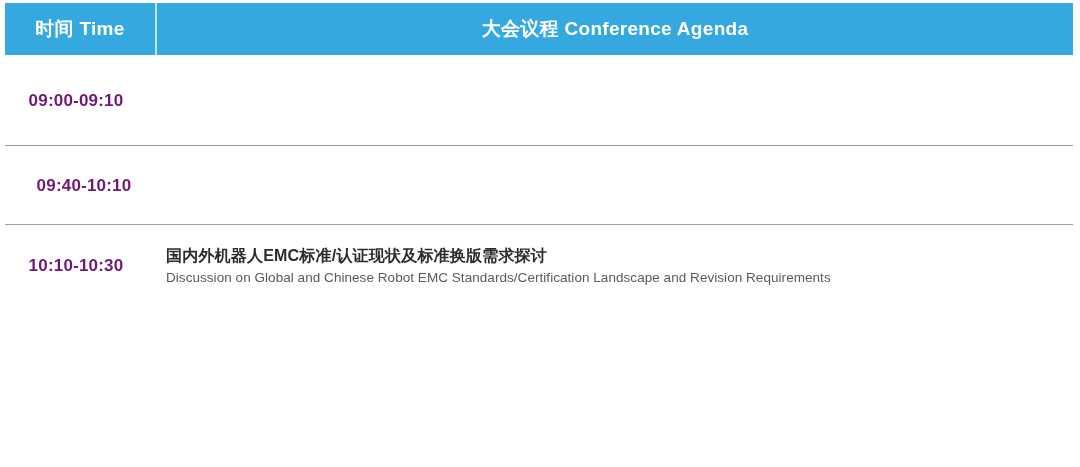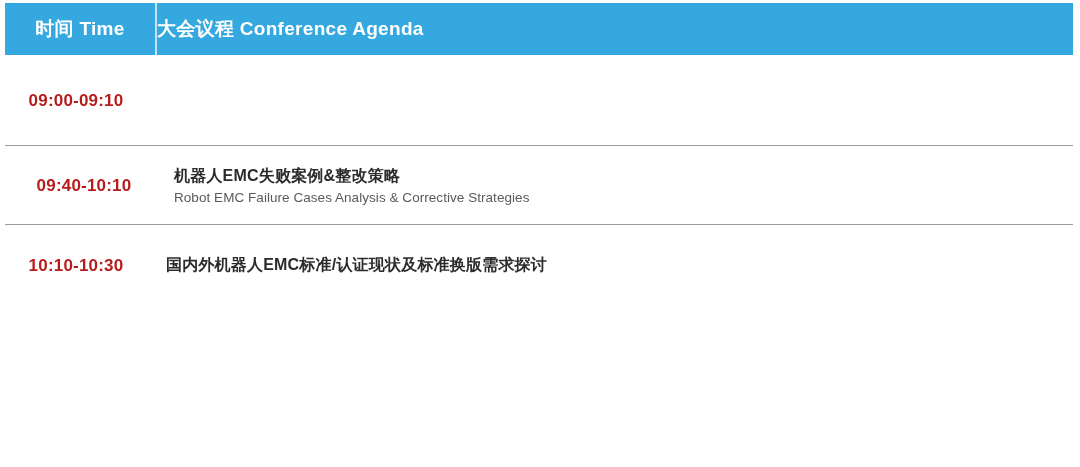--- a/index.html
+++ b/index.html
@@ -40,20 +40,21 @@
     display: flex;
     align-items: center;
     justify-content: center;
     border-right: 2px solid #bfe4f7;
     box-sizing: border-box;
   }
   .header-agenda-cell {
     flex: 1 1 auto;
     display: flex;
     align-items: center;
+    justify-content: center;
     box-sizing: border-box;
   }
   .header-label {
     color: #ffffff;
     font-size: 19px;
     font-weight: bold;
     letter-spacing: 0.3px;
     white-space: nowrap;
   }
   .header-label.agenda {
@@ -90,21 +91,21 @@
 
   .cell-time {
     width: 152px;
     flex: 0 0 152px;
     display: flex;
     align-items: center;
     justify-content: center;
     box-sizing: border-box;
   }
   .time-text {
-    color: #b91c1c;
+    color: #701a75;
     font-size: 17px;
     font-weight: bold;
     letter-spacing: 0.2px;
     white-space: nowrap;
   }
 
   .cell-agenda {
     flex: 1 1 auto;
     padding-left: 14px;
     padding-right: 20px;
@@ -157,32 +158,29 @@
         <span class="time-text">09:00-09:10</span>
       </div>
       <div class="row-sep"></div>
     </div>
 
 
     <div class="agenda-row row-h3">
       <div class="cell-time">
         <span class="time-text">09:40-10:10</span>
       </div>
-      <div class="cell-agenda">
-        <p class="title-cn">机器人EMC失败案例&amp;整改策略</p>
-        <p class="title-en">Robot EMC Failure Cases Analysis &amp; Corrective Strategies</p>
-      </div>
       <div class="row-sep"></div>
     </div>
 
     <div class="agenda-row row-h4">
       <div class="cell-time">
         <span class="time-text">10:10-10:30</span>
       </div>
       <div class="cell-agenda">
         <p class="title-cn">国内外机器人EMC标准/认证现状及标准换版需求探讨</p>
+        <p class="title-en">Discussion on Global and Chinese Robot EMC Standards/Certification Landscape and Revision Requirements</p>
       </div>
       <div class="row-sep"></div>
     </div>
 
 
   </div>
 </div>
 
 </body></html>

